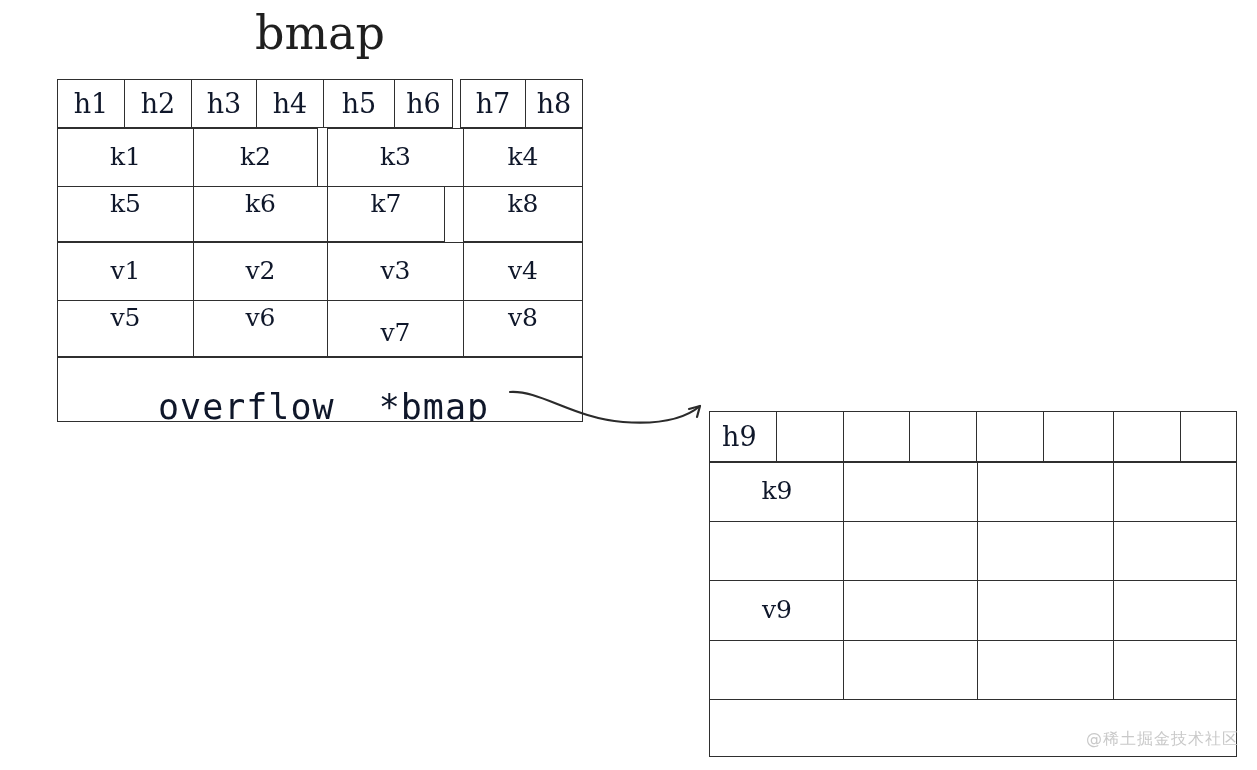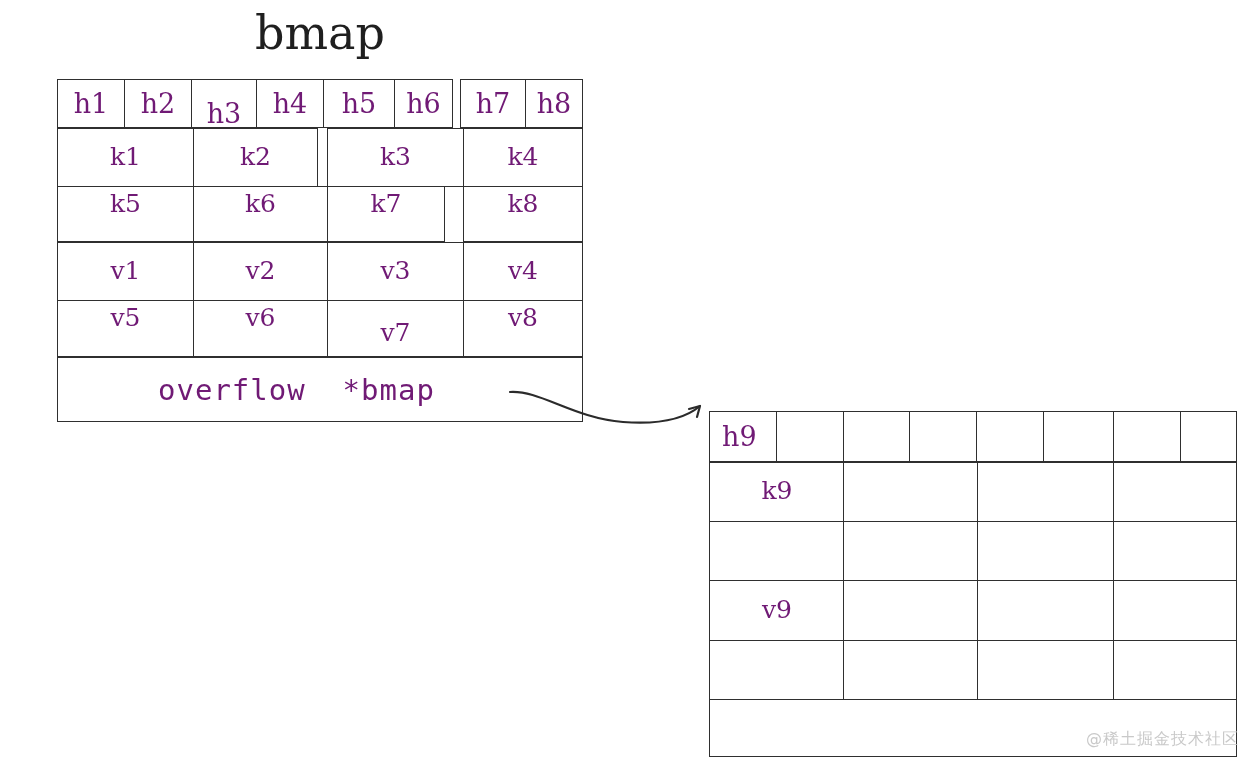--- a/index.html
+++ b/index.html
@@ -41,35 +41,36 @@
   
   .cellbox {
     position: absolute;
     box-sizing: border-box;
     border: 1.6px solid #2f2f2f;
     background: #ffffff;
     display: flex;
     align-items: center;
     justify-content: center;
     font-family: "DejaVu Serif", serif;
-    color: #701a75;
+    color: #0f172a;
     overflow: hidden;
   }
   .hdr-cell {
     font-size: 27px;
     line-height: 27px;
   }
   .kv-cell {
     font-size: 25px;
     line-height: 30px;
   }
   .of-cell {
-    font-size: 29px;
+    font-size: 35px;
     line-height: 28px;
     justify-content: flex-start;
+    align-items: flex-end;
   }
   .of-cell .of-text {
     padding-left: 100px;
     font-family: "DejaVu Sans Mono", monospace;
     letter-spacing: 1px;
     white-space: pre;
   }
   .empty-cell {
     color: transparent;
   }
@@ -112,21 +113,21 @@
   <div class="diagram-title">bmap</div>
 
   <div>
 
     <div class="cellbox hdr-cell" style="left:57px;  top:79px; width:68px; height:49px;">
       <span>h1</span>
     </div>
     <div class="cellbox hdr-cell" style="left:124px; top:79px; width:68px; height:49px;">
       <span>h2</span>
     </div>
-    <div class="cellbox hdr-cell" style="left:191px; top:79px; width:66px; height:49px;align-items:flex-end;">
+    <div class="cellbox hdr-cell" style="left:191px; top:79px; width:66px; height:49px;">
       <span>h3</span>
     </div>
     <div class="cellbox hdr-cell" style="left:256px; top:79px; width:68px; height:49px;">
       <span>h4</span>
     </div>
     <div class="cellbox hdr-cell" style="left:323px; top:79px; width:72px; height:49px;">
       <span>h5</span>
     </div>
     <div class="cellbox hdr-cell" style="left:394px; top:79px; width:59px; height:49px;">
       <span>h6</span>

